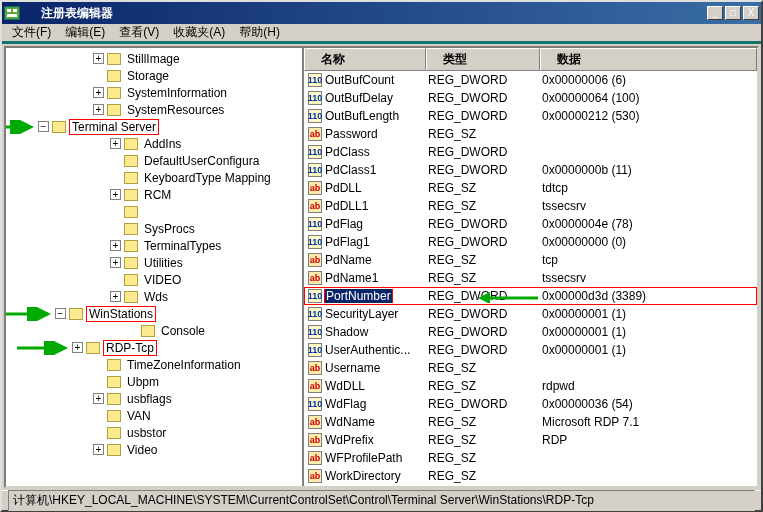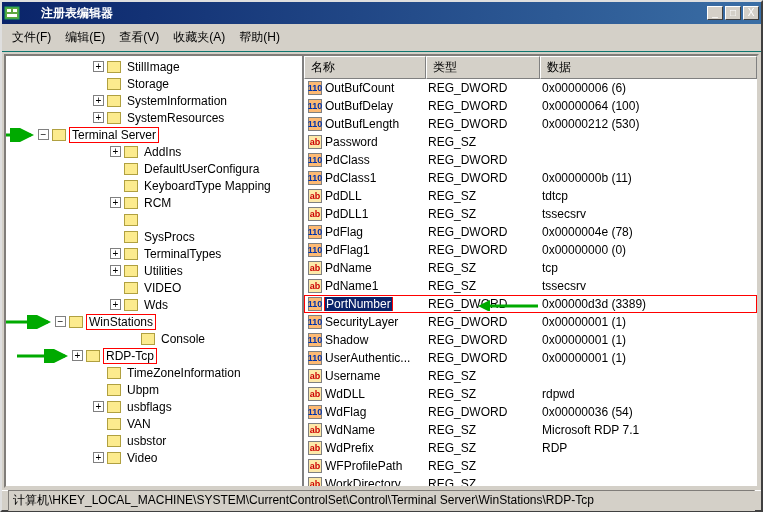--- a/index.html
+++ b/index.html
@@ -4,38 +4,38 @@
 <style>
 * { box-sizing: border-box; margin: 0; padding: 0; font-family: "SimSun", "Microsoft YaHei", Arial, sans-serif; font-size: 12px; }
 body { background: #d4d0c8; width: 763px; height: 512px; overflow: hidden; }
 .window { border: 2px solid #404040; border-top-color:#dfdfdf; border-left-color:#dfdfdf; background:#d4d0c8; width:763px; height:512px; display:flex; flex-direction:column;}
 .titlebar { background: linear-gradient(to right,#0a246a,#3a6ea5); color:#fff; height:22px; display:flex; align-items:center; padding:0 2px; justify-content:space-between;}
 .titlebar-left{display:flex;align-items:center;gap:21px}
 .titlebar-icon{width:16px;height:16px;display:inline-block;}
 .title-text{font-weight:bold;}
 .win-controls{display:flex;gap:2px;}
 .win-btn{width:16px;height:14px;background:#d4d0c8;border:1px solid #404040;border-top-color:#fff;border-left-color:#fff;font-size:10px;line-height:12px;text-align:center;font-family:Arial;cursor:pointer;}
-.menubar{background:#d4d0c8;height:28px;display:flex;align-items:center;padding:0 4px;gap:2px;border-bottom:1px solid #0f766e;}
+.menubar{background:#d4d0c8;height:20px;display:flex;align-items:center;padding:0 4px;gap:2px;border-bottom:3px solid #0f766e;}
 .menu-item{padding:2px 6px;cursor:pointer;}
 .body-area{flex:1;display:flex;border:2px inset #d4d0c8;margin:2px;overflow:hidden;}
 .tree-pane{width:298px;background:#fff;border-right:2px solid #808080;overflow:auto;padding:2px;}
 .list-pane{flex:1;background:#fff;display:flex;flex-direction:column;overflow:hidden;}
 .list-header{display:flex;background:#d4d0c8;}
-.list-header .col{border:1px solid #fff;border-right-color:#808080;border-bottom-color:#808080;padding:2px 6px;font-weight:normal;cursor:pointer;}
+.list-header .col{border:1px solid #fff;border-right-color:#808080;border-bottom-color:#808080;padding:2px 16px;font-weight:bold;cursor:pointer;}
 .col-name{width:122px;} .col-type{width:114px;} .col-data{flex:1;}
 .list-body{flex:1;overflow:auto;}
 .row{display:flex;height:18px;align-items:center;white-space:nowrap;}
 .row .c{padding:0 4px;overflow:hidden;text-overflow:ellipsis;}
 .row .c-name{width:120px;display:flex;align-items:center;gap:3px;}
 .row .c-type{width:114px;} .row .c-data{flex:1;}
 .row.selected .c-name span.label{background:#0a246a;color:#fff;padding:0 1px;outline:1px solid red;}
 .row.highlight-box{outline:1px solid red;outline-offset:-1px;}
 .icon-sz,.icon-dw{width:14px;height:14px;display:inline-flex;align-items:center;justify-content:center;font-size:9px;font-weight:bold;border:1px solid #808080;}
 .icon-sz{background:#fde9a9;color:#c00;}
-.icon-dw{background:#fdba74;color:#0033aa;}
+.icon-dw{background:#fef9c3;color:#0033aa;}
 .tree-node{white-space:nowrap;height:17px;display:flex;align-items:center;}
 .tree-node .expander{width:11px;height:11px;border:1px solid #808080;display:inline-flex;align-items:center;justify-content:center;line-height:9px;font-size:10px;background:#fff;margin-right:3px;cursor:pointer;}
 .tree-node .spacer{display:inline-block;width:14px;}
 .indent{display:inline-block;}
 .folder{width:14px;height:12px;background:#fceb8e;border:1px solid #b0a040;margin-right:4px;display:inline-block;}
 .node-label{padding:0 2px;cursor:pointer;}
 .node-label.boxed{outline:1px solid red;}
 .statusbar{height:20px;border-top:1px solid #fff;background:#d4d0c8;padding:2px 6px;display:flex;align-items:center;}
 .status-cell{border:1px inset #d4d0c8;padding:1px 4px;flex:1;white-space:nowrap;overflow:hidden;}
 </style>

